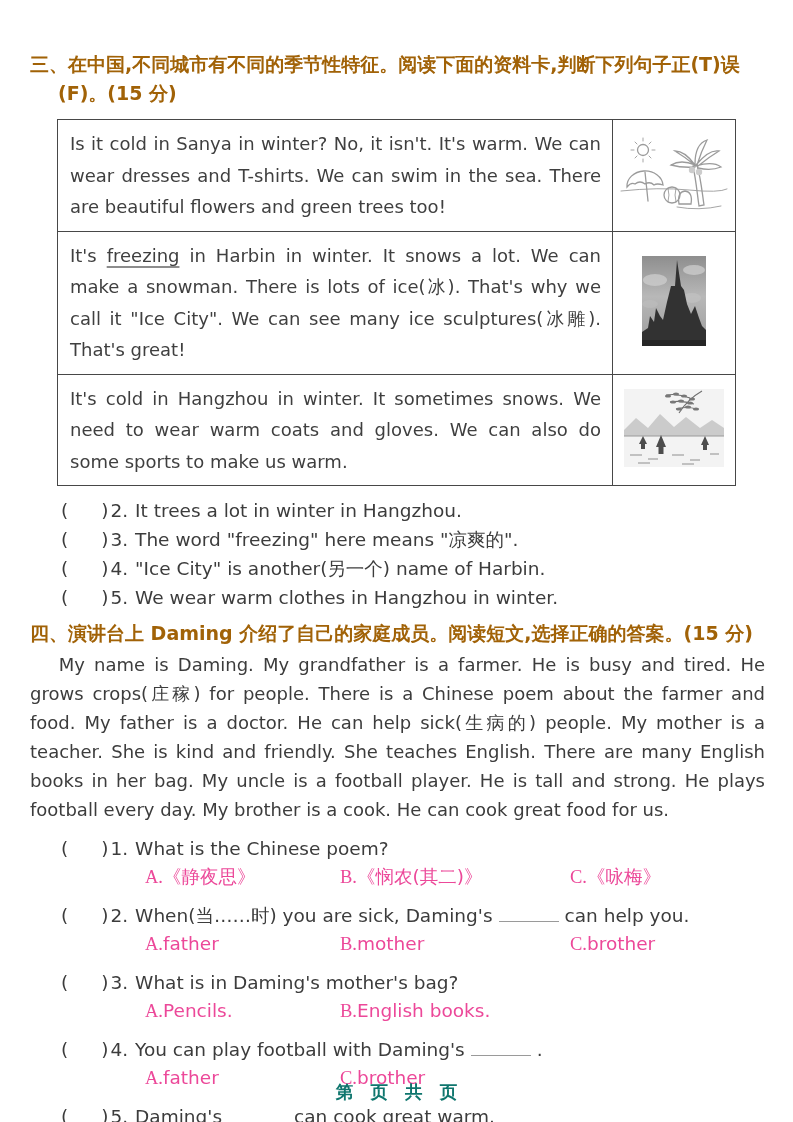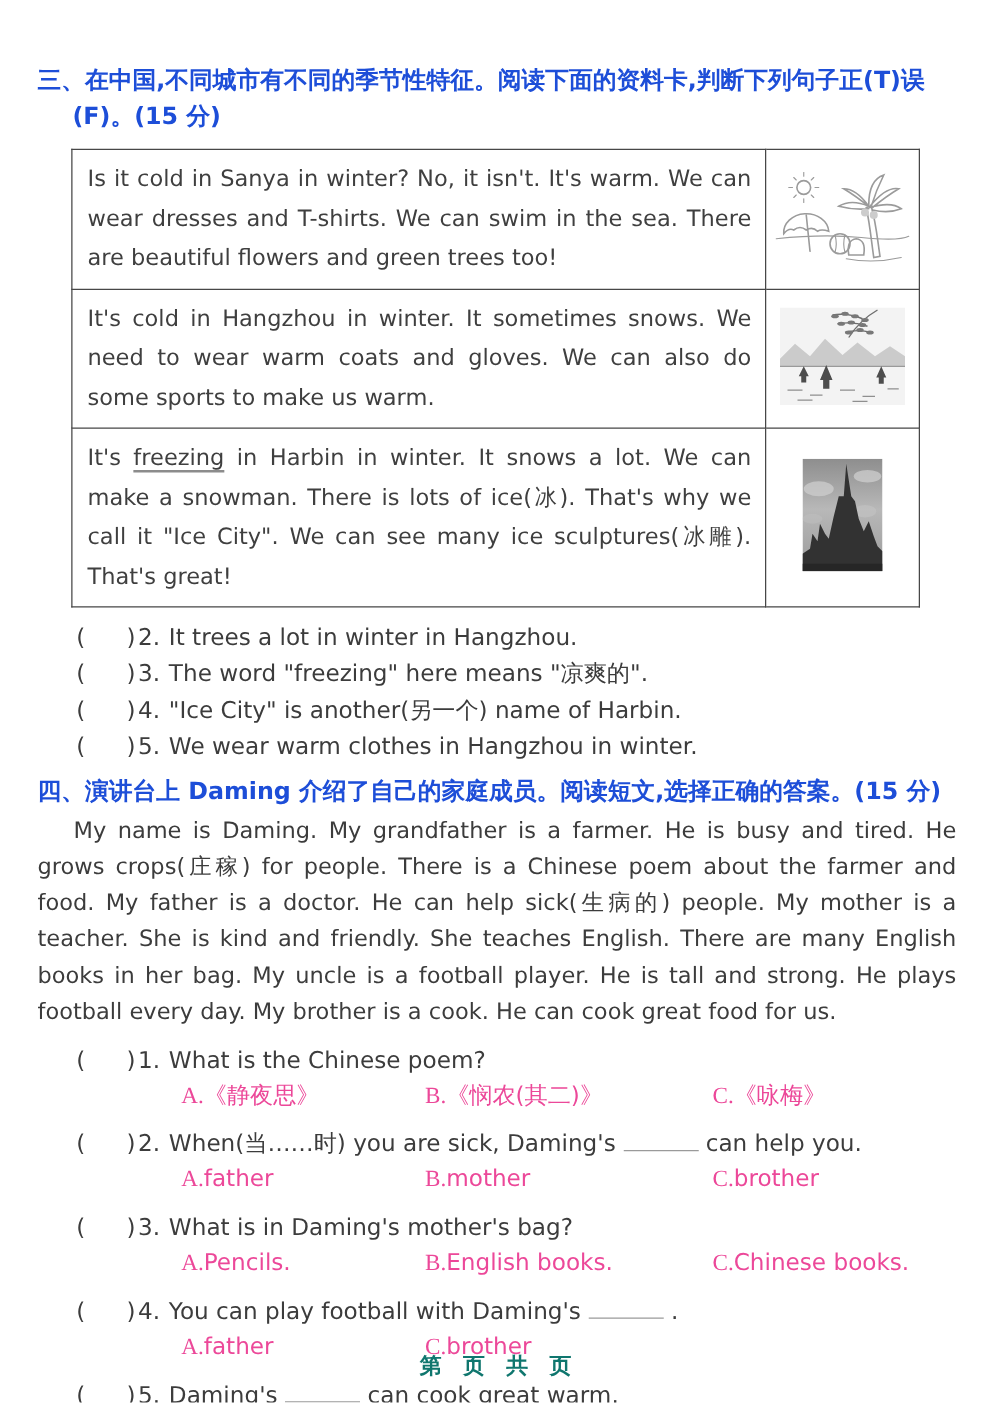--- a/index.html
+++ b/index.html
@@ -5,21 +5,21 @@
   * { margin:0; padding:0; box-sizing:border-box; }
   html,body { width:793px; }
   body {
     width:793px; height:1122px; background:#ffffff;
     font-family:"DejaVu Sans", sans-serif; color:#3d3d3d;
     position:relative; overflow:hidden;
   }
   .page { position:absolute; inset:0; padding:50px 28px 0 30px; }
 
   .sec-title {
-    font-size:19px; font-weight:bold; color:#1d4ed8;
+    font-size:19px; font-weight:bold; color:#a16207;
     line-height:29px; padding-left:28px; text-indent:-28px;
   }
 
   table.cards {
     border-collapse:collapse; table-layout:fixed;
     width:678px; margin:11px 0 0 27px;
   }
   table.cards td { border:1.8px solid #474747; vertical-align:middle; background:#fff; }
   td.card-text {
     width:555px; font-size:18px; line-height:31.5px;
@@ -89,56 +89,20 @@
           <path class="ln" d="M8 53 A 18 15 0 0 1 44 51 Q 38 49 35 51 Q 31 47 26 50 Q 21 46 16 50 Q 12 48 8 53 Z" fill="#e6e6e6"></path>
           <line class="ln" x1="26" y1="38" x2="29" y2="67"></line>
           <circle class="ln" cx="53" cy="61" r="8" fill="#dedede"></circle>
           <path class="thin" d="M49 54 Q 51 61 49 68 M57 54 Q 55 61 57 68"></path>
           <path class="thin" d="M58 73 Q 80 77 102 72"></path>
           <path class="ln" d="M80 72 C 78 58 77 46 74 32 L 78 31 C 82 45 83 58 85 71 Z" fill="#f0f0f0"></path>
           <path class="ln" d="M76 31 Q 62 25 52 31 Q 63 34 76 33 M76 31 Q 66 17 56 17 Q 66 23 77 32 M76 30 Q 76 10 88 6 Q 82 18 78 31 M77 31 Q 90 15 100 17 Q 90 23 79 32 M77 32 Q 94 27 102 33 Q 92 37 79 34"></path>
           <circle cx="73" cy="36" r="3.2" fill="#cccccc"></circle>
           <circle cx="80" cy="38" r="3.2" fill="#cccccc"></circle>
           <path class="ln" d="M60 70 Q 58 58 66 57 Q 74 58 72 70 Z" fill="#c9c9c9"></path>
-        </svg>
-      </td>
-    </tr>
-    <tr>
-      <td class="card-text">It's cold in Hangzhou in winter. It sometimes snows. We need to wear warm coats and gloves. We can also do some sports to make us warm.</td>
-      <td class="card-img">
-        <svg width="100" height="78" viewBox="0 0 100 78">
-          <rect width="100" height="78" fill="#f3f3f3"></rect>
-          <path d="M0 41 L 12 29 L 24 39 L 36 25 L 50 38 L 62 28 L 76 39 L 88 31 L 100 39 L 100 47 L 0 47 Z" fill="#cbcbcb"></path>
-          <line x1="0" y1="47" x2="100" y2="47" stroke="#9a9a9a" stroke-width="1"></line>
-          <g stroke="#6e6e6e" stroke-width="1.1" fill="none">
-            <path d="M78 2 Q 64 10 55 24"></path>
-            <path d="M42 6 Q 54 4 66 9"></path>
-            <path d="M46 13 Q 58 11 70 15"></path>
-            <path d="M52 20 Q 62 17 73 20"></path>
-          </g>
-          <g fill="#787878">
-            <ellipse cx="44" cy="7" rx="3" ry="1.6"></ellipse>
-                <ellipse cx="52" cy="5" rx="3" ry="1.6"></ellipse>
-            <ellipse cx="60" cy="7" rx="3" ry="1.6"></ellipse>
-                <ellipse cx="68" cy="10" rx="3" ry="1.6"></ellipse>
-            <ellipse cx="49" cy="13" rx="3" ry="1.6"></ellipse>
-                <ellipse cx="57" cy="12" rx="3" ry="1.6"></ellipse>
-            <ellipse cx="66" cy="14" rx="3" ry="1.6"></ellipse>
-                <ellipse cx="55" cy="20" rx="3" ry="1.6"></ellipse>
-            <ellipse cx="64" cy="18" rx="3" ry="1.6"></ellipse>
-                <ellipse cx="72" cy="20" rx="3" ry="1.6"></ellipse>
-          </g>
-          <g fill="#4d4d4d">
-            <path d="M15 55 l4 -8 l4 8 l-2 0 l0 5 l-4 0 l0 -5 Z"></path>
-            <path d="M32 58 l5 -12 l5 12 l-2.5 0 l0 7 l-5 0 l0 -7 Z"></path>
-            <path d="M77 56 l4 -9 l4 9 l-2 0 l0 5 l-4 0 l0 -5 Z"></path>
-          </g>
-          <g stroke="#8f8f8f" stroke-width="1" fill="none">
-            <path d="M6 66 h12 M24 70 h10 M48 66 h12 M66 71 h10 M86 65 h9 M14 74 h12 M58 75 h12"></path>
-          </g>
         </svg>
       </td>
     </tr>
     <tr>
       <td class="card-text">
         <span>It's </span><span class="uline">freezing</span><span> in Harbin in winter. It snows a lot. We can make a snowman. There is lots of ice(冰). That's why we call it "Ice City". We can see many ice sculptures(冰雕). That's great!</span>
       </td>
       <td class="card-img">
         <svg width="64" height="90" viewBox="0 0 64 90">
           <defs>
@@ -151,20 +115,56 @@
           <rect width="64" height="90" fill="url(#sky)"></rect>
           <ellipse cx="13" cy="24" rx="12" ry="6" fill="#cdcdcd" opacity="0.75"></ellipse>
           <ellipse cx="52" cy="14" rx="11" ry="5" fill="#d5d5d5" opacity="0.65"></ellipse>
           <ellipse cx="50" cy="42" rx="9" ry="5" fill="#c5c5c5" opacity="0.55"></ellipse>
           <ellipse cx="8" cy="48" rx="8" ry="4" fill="#c0c0c0" opacity="0.5"></ellipse>
           <path fill="#323232" d="M0 90 L0 76 L6 72 L8 60 L12 66 L14 52 L18 60 L21 64 L25 46 L29 30 L33 30 L35 4 L39 30 L42 34 L45 48 L49 58 L53 50 L57 62 L60 70 L64 74 L64 90 Z"></path>
           <path fill="#262626" d="M0 90 L0 84 L64 84 L64 90 Z"></path>
         </svg>
       </td>
     </tr>
+    <tr>
+      <td class="card-text">It's cold in Hangzhou in winter. It sometimes snows. We need to wear warm coats and gloves. We can also do some sports to make us warm.</td>
+      <td class="card-img">
+        <svg width="100" height="78" viewBox="0 0 100 78">
+          <rect width="100" height="78" fill="#f3f3f3"></rect>
+          <path d="M0 41 L 12 29 L 24 39 L 36 25 L 50 38 L 62 28 L 76 39 L 88 31 L 100 39 L 100 47 L 0 47 Z" fill="#cbcbcb"></path>
+          <line x1="0" y1="47" x2="100" y2="47" stroke="#9a9a9a" stroke-width="1"></line>
+          <g stroke="#6e6e6e" stroke-width="1.1" fill="none">
+            <path d="M78 2 Q 64 10 55 24"></path>
+            <path d="M42 6 Q 54 4 66 9"></path>
+            <path d="M46 13 Q 58 11 70 15"></path>
+            <path d="M52 20 Q 62 17 73 20"></path>
+          </g>
+          <g fill="#787878">
+            <ellipse cx="44" cy="7" rx="3" ry="1.6"></ellipse>
+                <ellipse cx="52" cy="5" rx="3" ry="1.6"></ellipse>
+            <ellipse cx="60" cy="7" rx="3" ry="1.6"></ellipse>
+                <ellipse cx="68" cy="10" rx="3" ry="1.6"></ellipse>
+            <ellipse cx="49" cy="13" rx="3" ry="1.6"></ellipse>
+                <ellipse cx="57" cy="12" rx="3" ry="1.6"></ellipse>
+            <ellipse cx="66" cy="14" rx="3" ry="1.6"></ellipse>
+                <ellipse cx="55" cy="20" rx="3" ry="1.6"></ellipse>
+            <ellipse cx="64" cy="18" rx="3" ry="1.6"></ellipse>
+                <ellipse cx="72" cy="20" rx="3" ry="1.6"></ellipse>
+          </g>
+          <g fill="#4d4d4d">
+            <path d="M15 55 l4 -8 l4 8 l-2 0 l0 5 l-4 0 l0 -5 Z"></path>
+            <path d="M32 58 l5 -12 l5 12 l-2.5 0 l0 7 l-5 0 l0 -7 Z"></path>
+            <path d="M77 56 l4 -9 l4 9 l-2 0 l0 5 l-4 0 l0 -5 Z"></path>
+          </g>
+          <g stroke="#8f8f8f" stroke-width="1" fill="none">
+            <path d="M6 66 h12 M24 70 h10 M48 66 h12 M66 71 h10 M86 65 h9 M14 74 h12 M58 75 h12"></path>
+          </g>
+        </svg>
+      </td>
+    </tr>
   </tbody>
     </table>
 
   <div class="tf-list">
     <div class="tf-item">
       <span class="paren">(</span><span class="gap"></span><span class="paren">)</span><span class="num">2.</span><span>It trees a lot in winter in Hangzhou.</span>
     </div>
     <div class="tf-item">
       <span class="paren">(</span><span class="gap"></span><span class="paren">)</span><span class="num">3.</span><span>The word "freezing" here means "凉爽的".</span>
     </div>
@@ -202,21 +202,20 @@
       </div>
     </div>
 
     <div class="q-block">
       <div class="q-line">
         <span class="paren">(</span><span class="gap"></span><span class="paren">)</span><span class="num">3.</span><span>What is in Daming's mother's bag?</span>
       </div>
       <div class="opts">
         <span class="opt-a"><span class="serif">A.</span><span>Pencils.</span></span>
         <span class="opt-b"><span class="serif">B.</span><span>English books.</span></span>
-        <span class="opt-c"><span class="serif">C.</span><span>Chinese books.</span></span>
       </div>
     </div>
 
     <div class="q-block">
       <div class="q-line">
         <span class="paren">(</span><span class="gap"></span><span class="paren">)</span><span class="num">4.</span><span>You can play football with Daming's</span><span class="blank"></span><span>.</span>
       </div>
       <div class="opts">
         <span class="opt-a"><span class="serif">A.</span><span>father</span></span>
         <span class="opt-c"><span class="serif">C.</span><span>brother</span></span>

